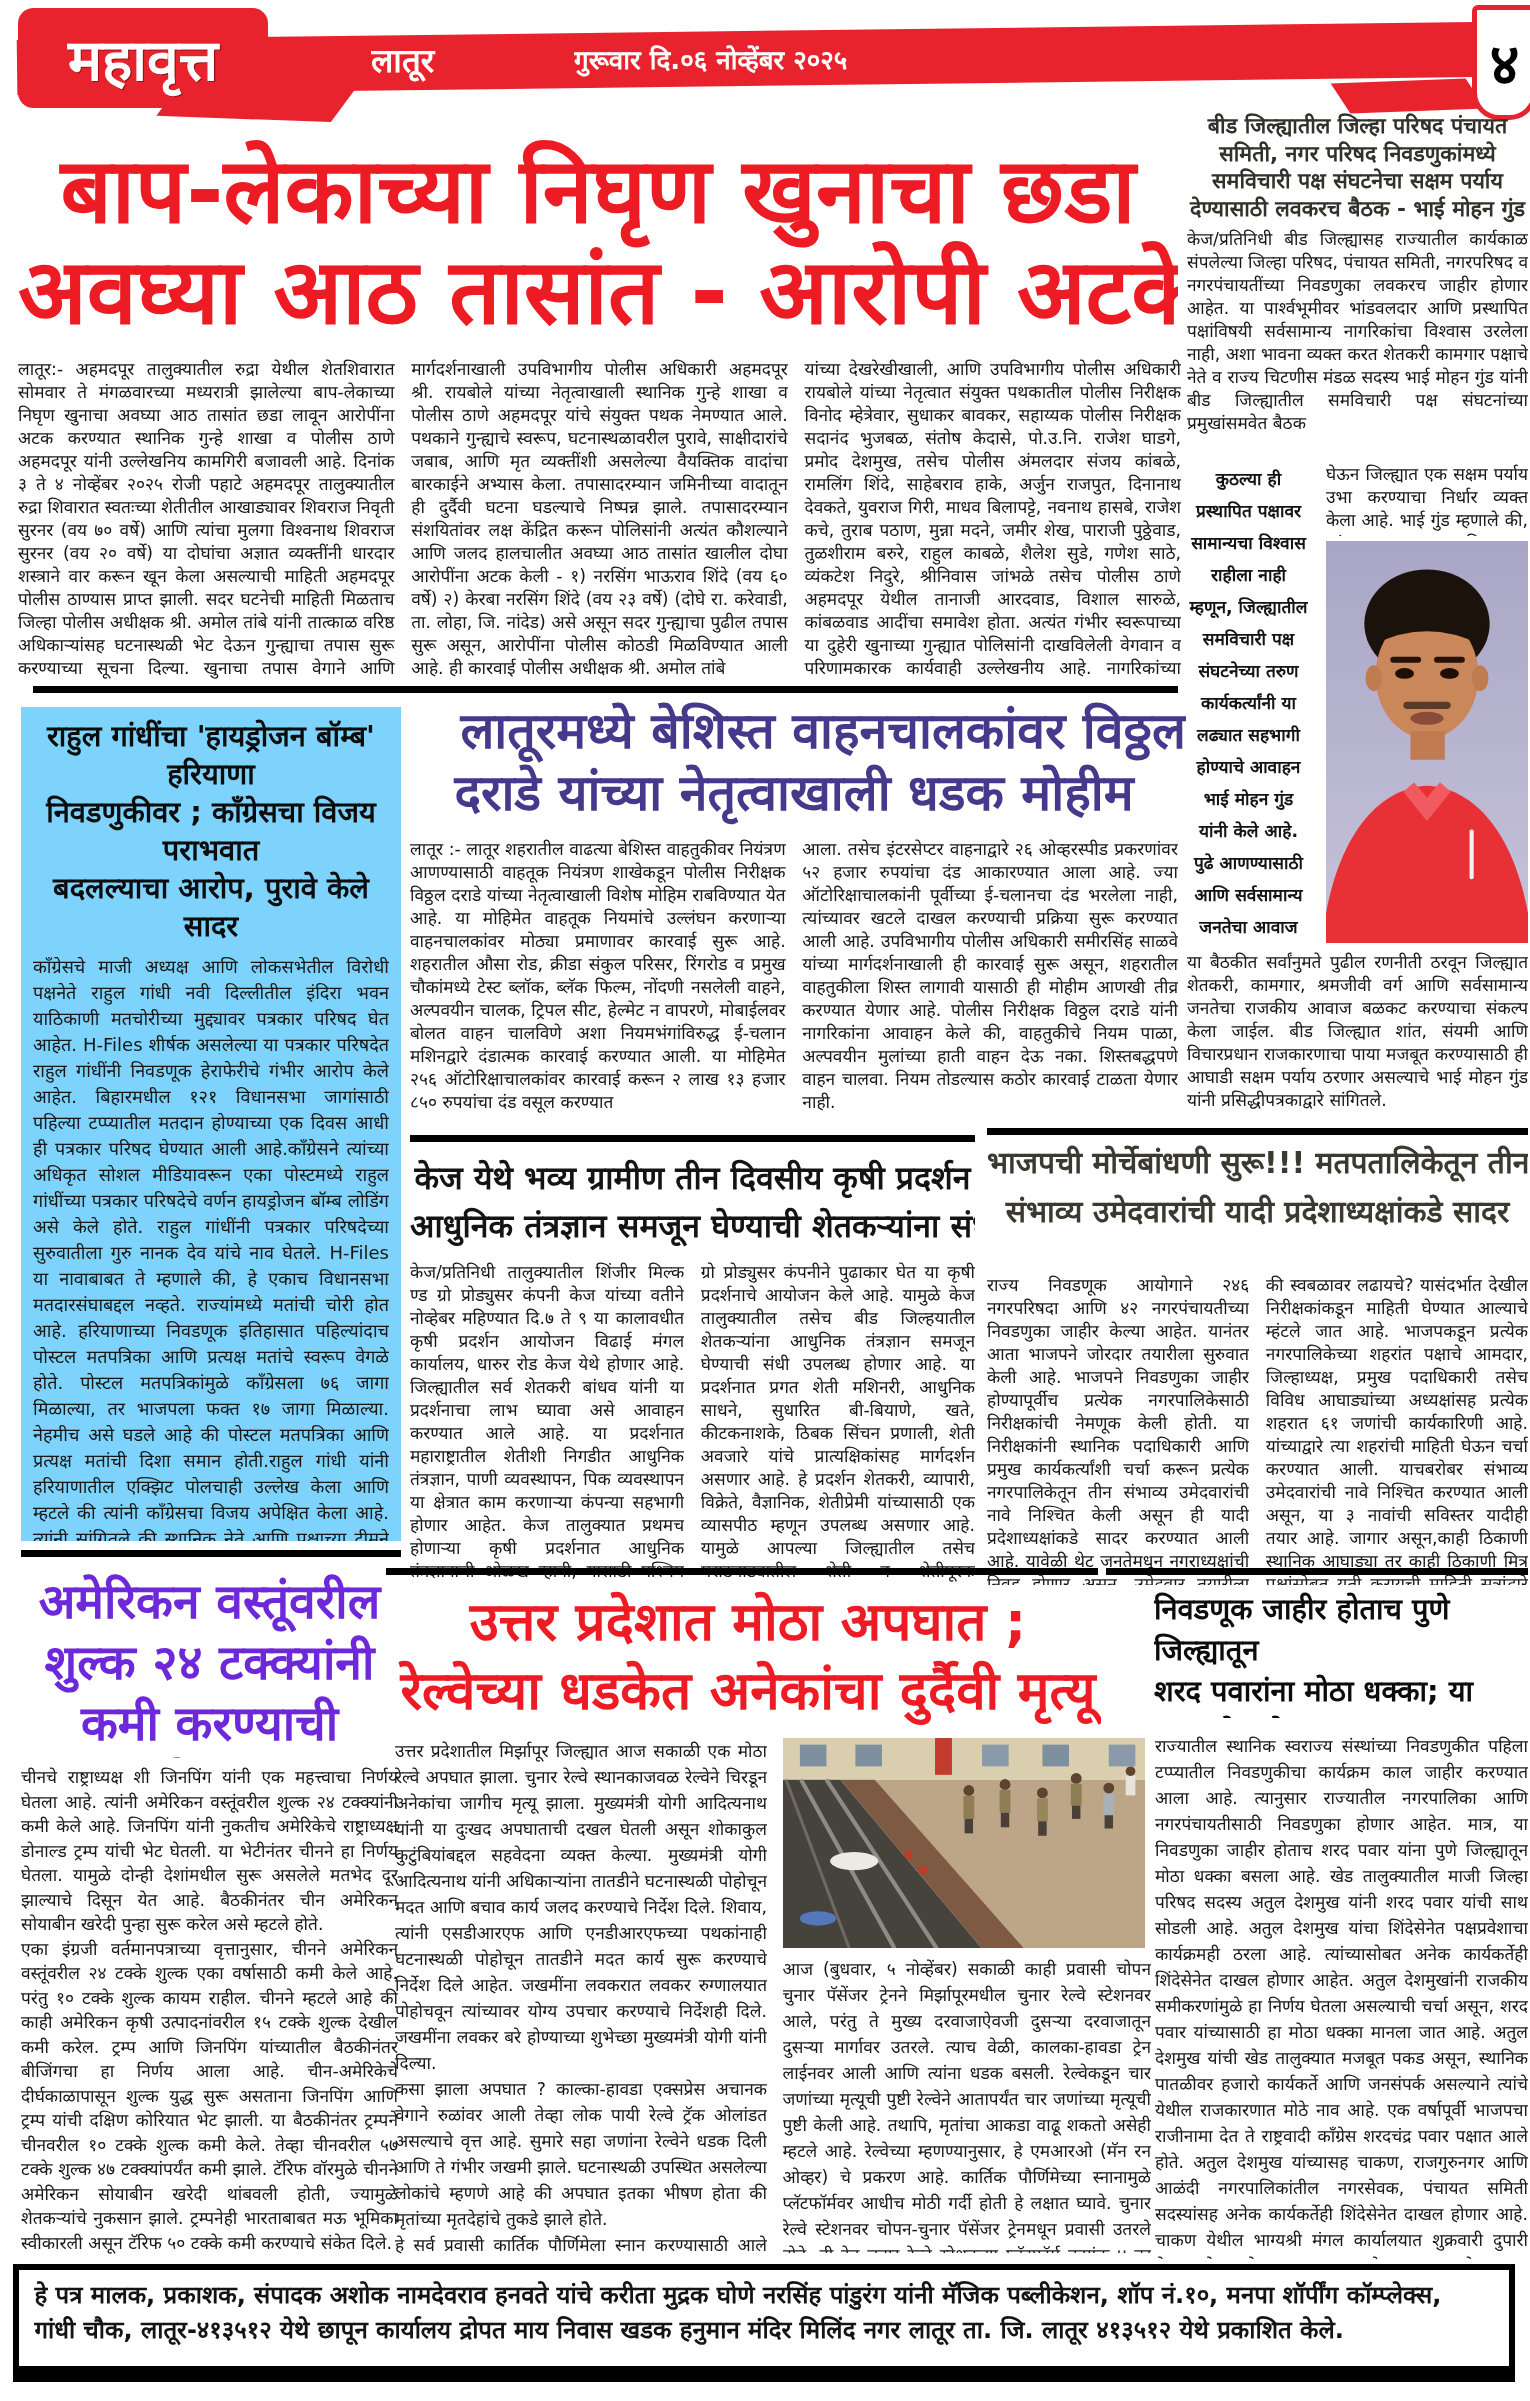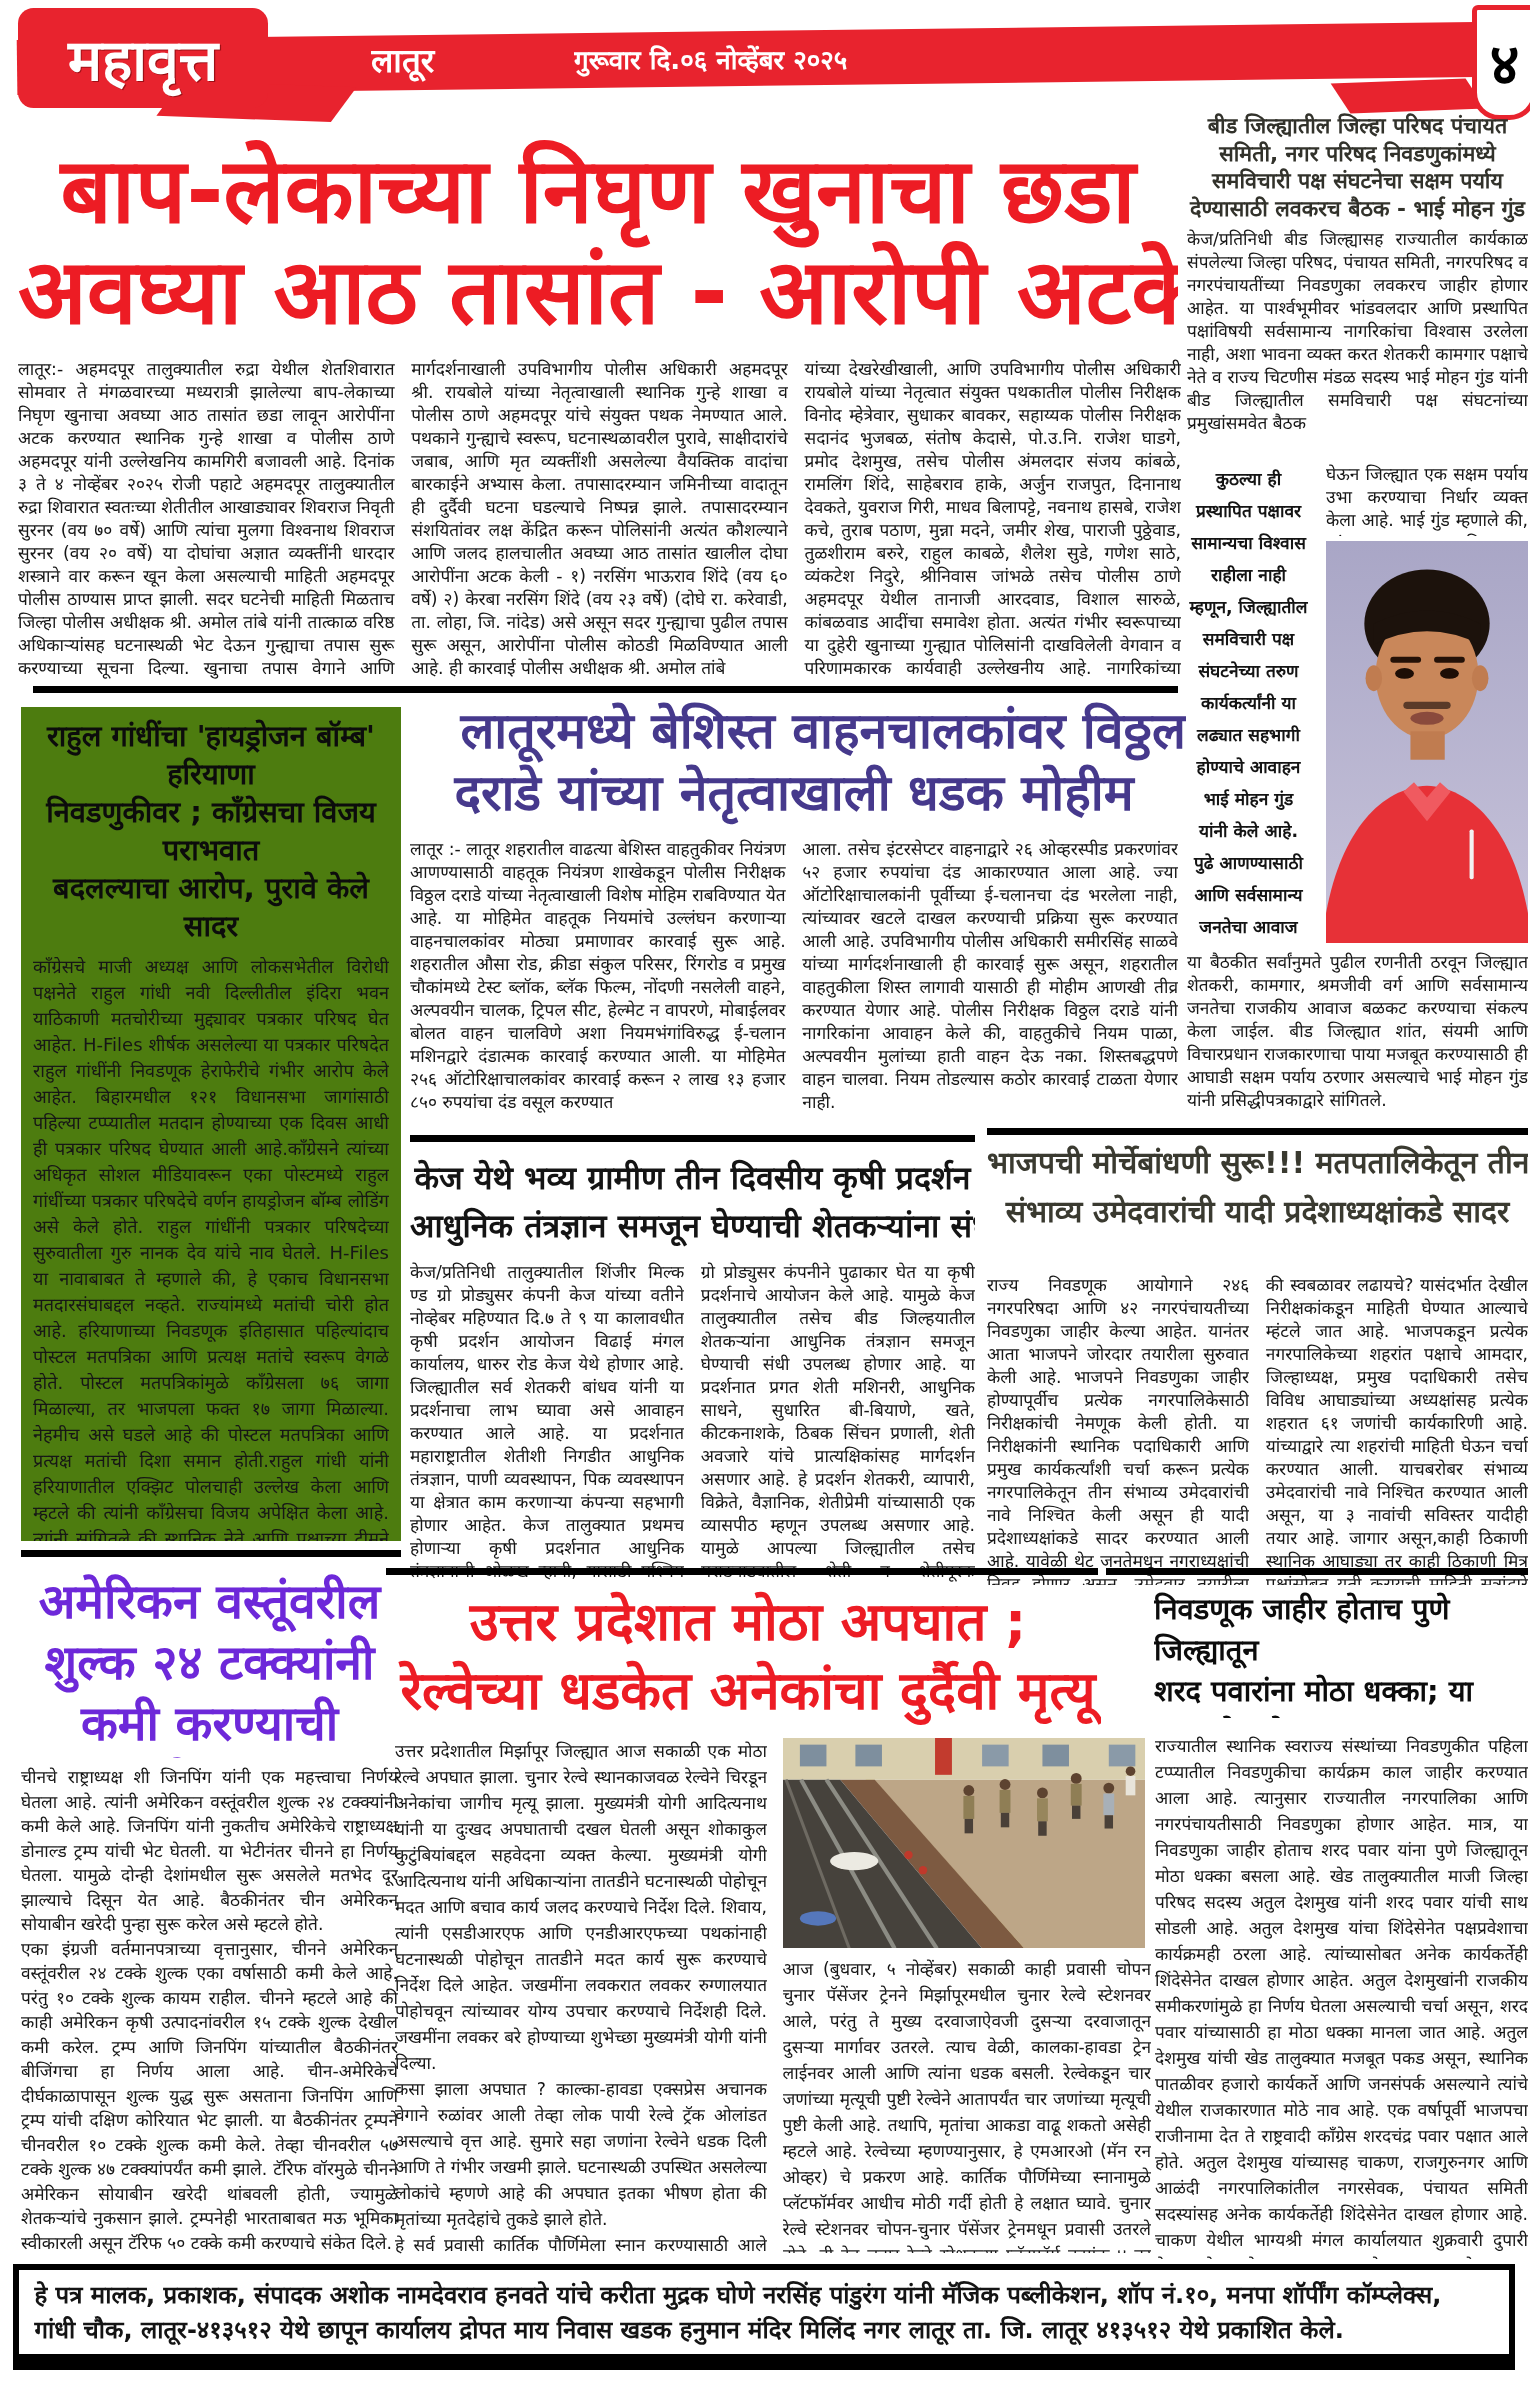--- a/index.html
+++ b/index.html
@@ -24,21 +24,21 @@
   
   .hl-red-big{color:#ed1c24;font-weight:bold;font-size:90px;line-height:115px;text-align:center;white-space:nowrap;}
   .hl-gund{color:#32322b;font-weight:bold;font-size:21.5px;line-height:27.5px;text-align:center;}
   .hl-rahul{color:#0c0c0c;font-weight:bold;font-size:29px;line-height:38px;text-align:center;white-space:pre-line;}
   .hl-purple{color:#46398c;font-weight:bold;font-size:50px;line-height:61px;text-align:center;white-space:nowrap;}
   .hl-kej{color:#141414;font-weight:bold;font-size:32px;line-height:44px;text-align:center;white-space:nowrap;}
   .hl-bjp{color:#3a3a30;font-weight:bold;font-size:30px;line-height:43px;text-align:center;}
   .hl-tariff{color:#6d28d9;font-weight:bold;font-size:48px;line-height:61px;text-align:center;white-space:pre-line;}
   .hl-train{color:#ed1c24;font-weight:bold;font-size:53px;line-height:66px;text-align:center;white-space:nowrap;}
   .hl-pawar{color:#0c0c0c;font-weight:bold;font-size:29px;line-height:41px;text-align:left;white-space:pre-line;}
-  .lavender-box{background:#4d7c0f;}
+  .lavender-box{background:#7dd3fc;}
   .quote-col{font-size:17.3px;line-height:32px;font-weight:bold;text-align:center;white-space:pre-line;}
   .footer-box{border:6.6px solid #000;border-bottom:16.7px solid #000;background:#fff;}
   .footer-text{font-size:24px;line-height:35px;font-weight:bold;text-align:justify;white-space:pre-line;}
 </style>
 </head>
 <body>
 
 <div id="page">
 
   <header>
@@ -216,19 +216,19 @@
     </div>
   </section>
 
   <section>
     <div class="abs hl-pawar" style="left:1154px;top:1589px;width:374px;height:129px;">निवडणूक जाहीर होताच पुणे जिल्ह्यातून
 शरद पवारांना मोठा धक्का; या बड्या नेत्याने
 सोडली साथ, शिंदेच्या सेनेत दाखल होणार</div>
     <div class="abs body-text" style="left:1155px;top:1733px;width:373px;height:526px;line-height:26px;">राज्यातील स्थानिक स्वराज्य संस्थांच्या निवडणुकीत पहिला टप्प्यातील निवडणुकीचा कार्यक्रम काल जाहीर करण्यात आला आहे. त्यानुसार राज्यातील नगरपालिका आणि नगरपंचायतीसाठी निवडणुका होणार आहेत. मात्र, या निवडणुका जाहीर होताच शरद पवार यांना पुणे जिल्ह्यातून मोठा धक्का बसला आहे. खेड तालुक्यातील माजी जिल्हा परिषद सदस्य अतुल देशमुख यांनी शरद पवार यांची साथ सोडली आहे. अतुल देशमुख यांचा शिंदेसेनेत पक्षप्रवेशाचा कार्यक्रमही ठरला आहे. त्यांच्यासोबत अनेक कार्यकर्तेही शिंदेसेनेत दाखल होणार आहेत. अतुल देशमुखांनी राजकीय समीकरणांमुळे हा निर्णय घेतला असल्याची चर्चा असून, शरद पवार यांच्यासाठी हा मोठा धक्का मानला जात आहे. अतुल देशमुख यांची खेड तालुक्यात मजबूत पकड असून, स्थानिक पातळीवर हजारो कार्यकर्ते आणि जनसंपर्क असल्याने त्यांचे येथील राजकारणात मोठे नाव आहे. एक वर्षापूर्वी भाजपचा राजीनामा देत ते राष्ट्रवादी काँग्रेस शरदचंद्र पवार पक्षात आले होते. अतुल देशमुख यांच्यासह चाकण, राजगुरुनगर आणि आळंदी नगरपालिकांतील नगरसेवक, पंचायत समिती सदस्यांसह अनेक कार्यकर्तेही शिंदेसेनेत दाखल होणार आहे. चाकण येथील भाग्यश्री मंगल कार्यालयात शुक्रवारी दुपारी मेळाव्याचे आयोजन करण्यात आले असून, या मेळाव्याला उपमुख्यमंत्री एकनाथ शिंदे यांच्या उपस्थितीतसह शिवसेना शिंदे गटातील वरिष्ठ नेते, आमदार आणि महत्वाचे नेते उपस्थित राहणार आहेत.</div>
   </section>
 
-  <footer class="abs footer-box" style="left:13px;top:2264px;width:1502px;height:106px;box-sizing:border-box;padding:8.4px 15.5px;">
+  <footer class="abs footer-box" style="left:13px;top:2264px;width:1502px;height:118px;box-sizing:border-box;padding:8.4px 15.5px;">
     <div class="footer-text">हे पत्र मालक, प्रकाशक, संपादक अशोक नामदेवराव हनवते  यांचे करीता मुद्रक घोणे नरसिंह पांडुरंग यांनी मॅजिक पब्लीकेशन, शॉप नं.१०, मनपा शॉर्पींग कॉम्प्लेक्स,
 गांधी चौक, लातूर-४१३५१२ येथे छापून कार्यालय द्रोपत माय निवास खडक हनुमान मंदिर मिलिंद नगर लातूर ता. जि. लातूर ४१३५१२ येथे प्रकाशित केले.</div>
   </footer>
 
 </div>
 
 
 </body></html>

